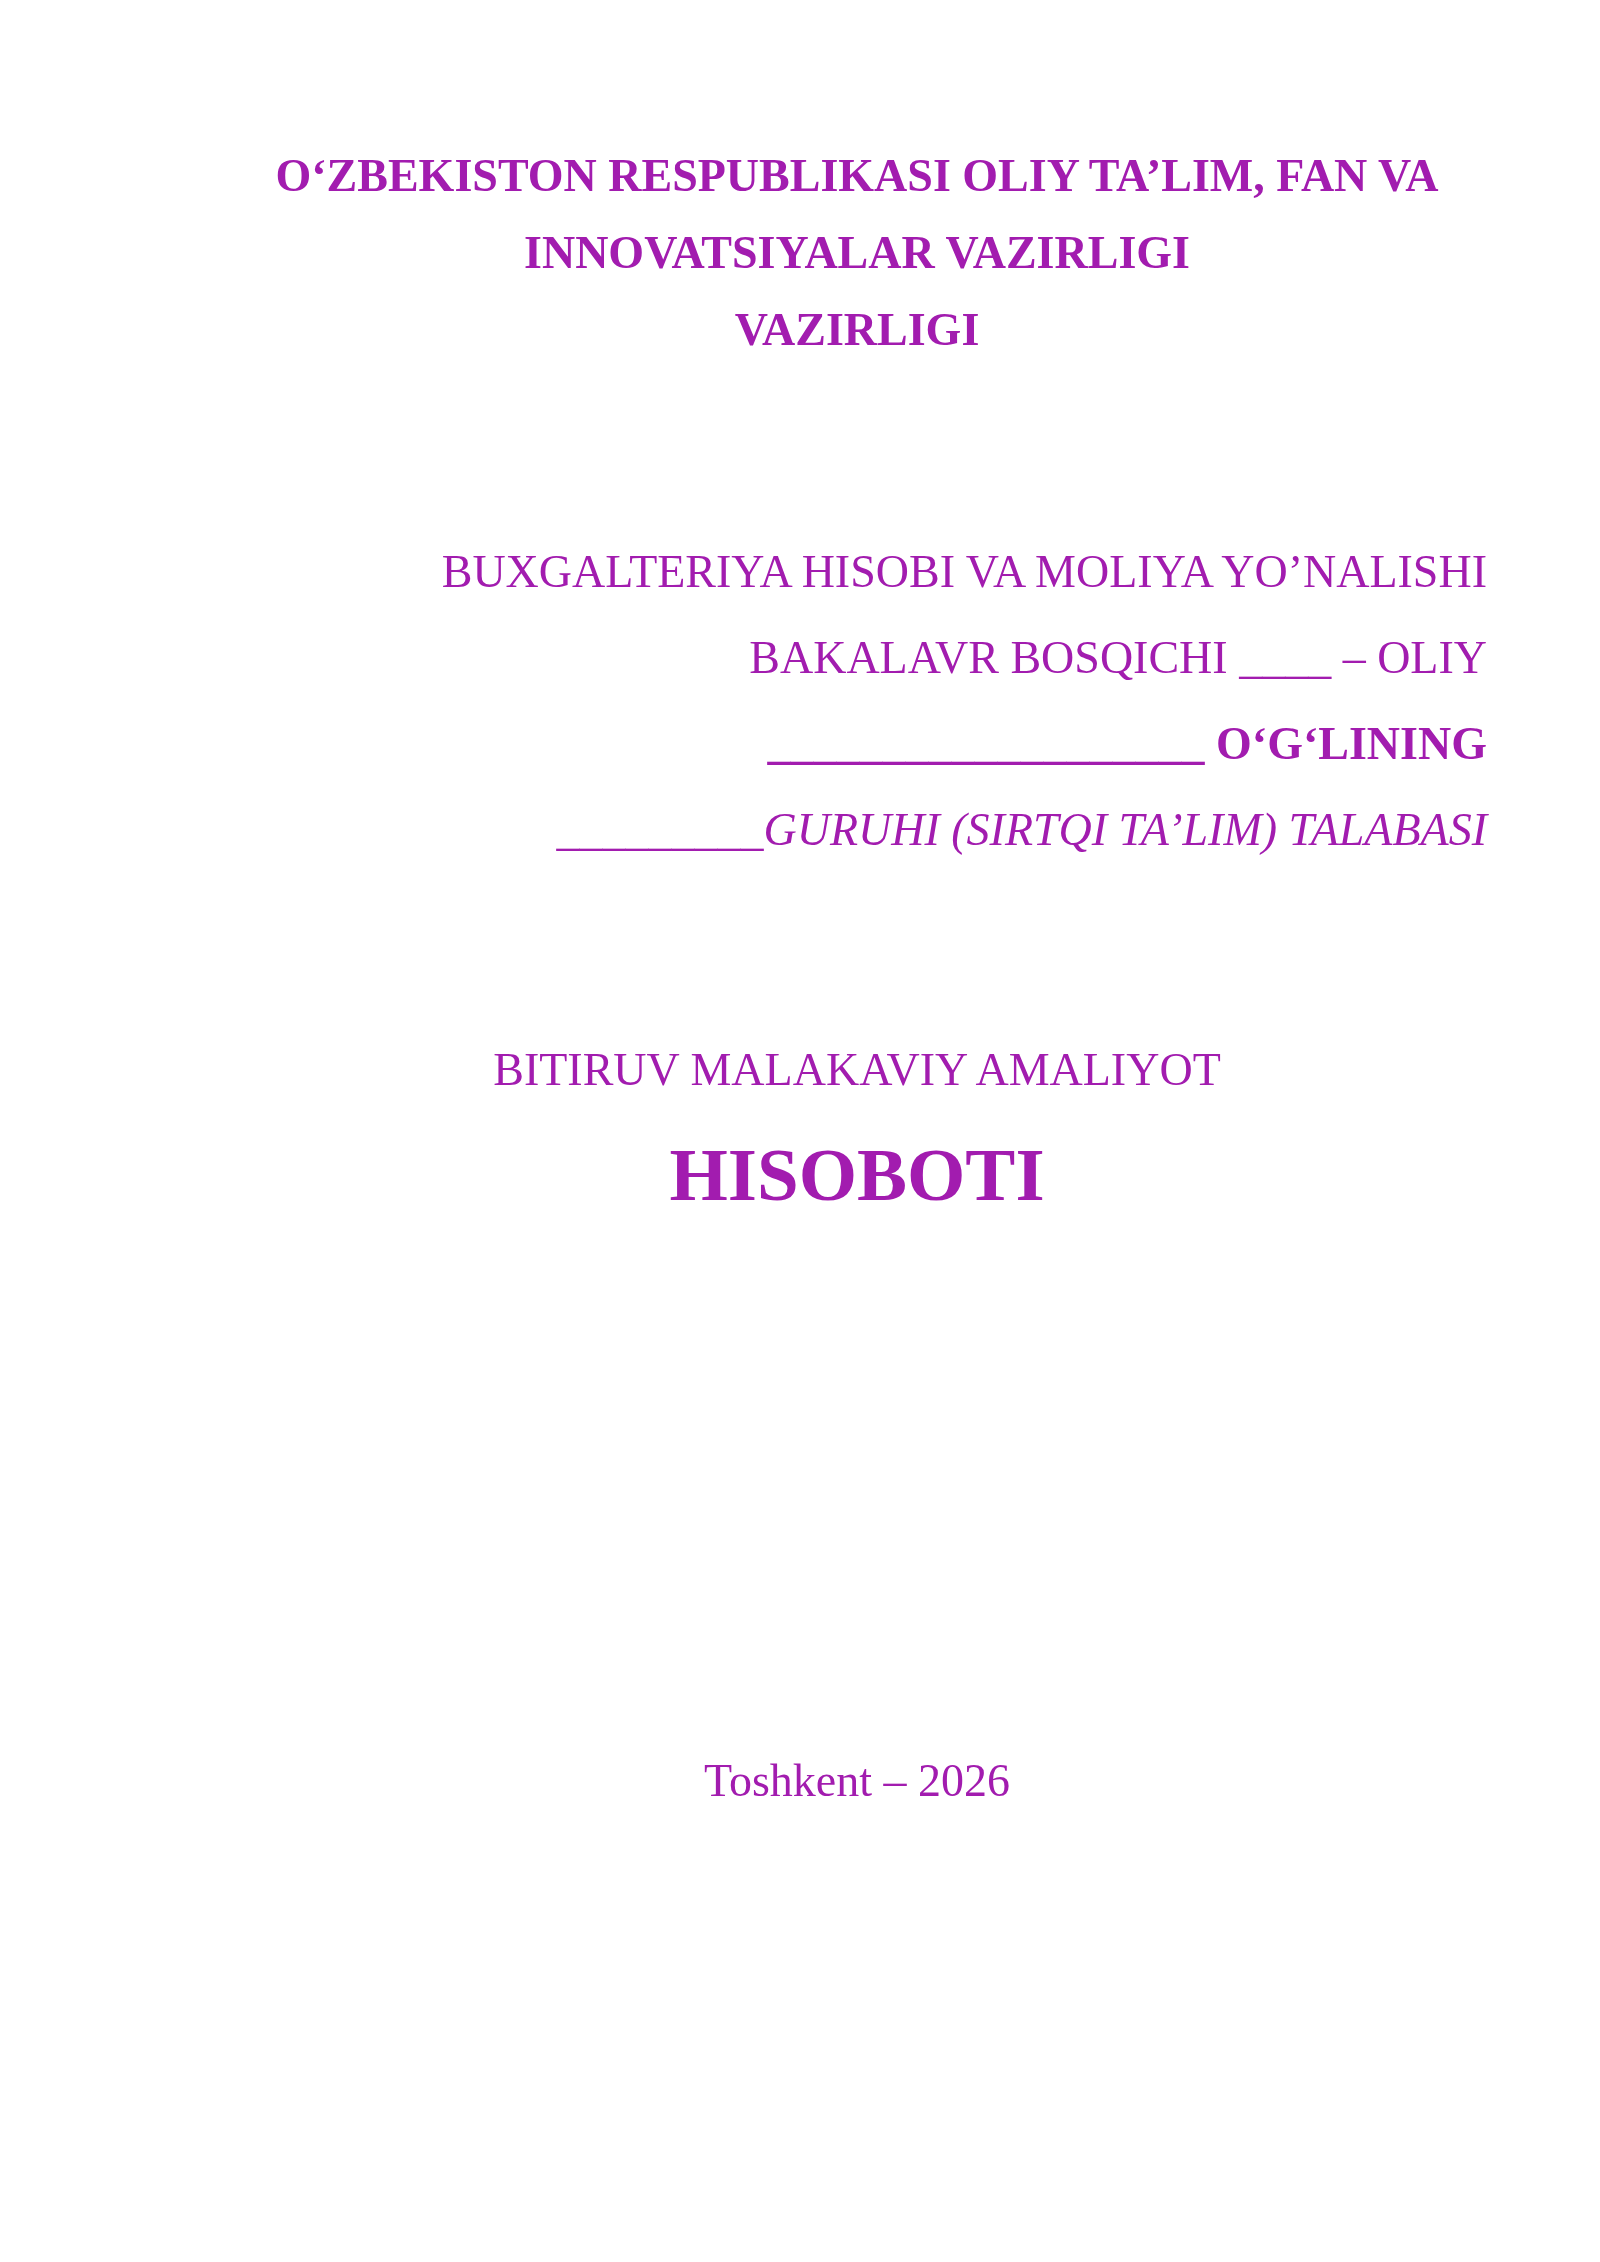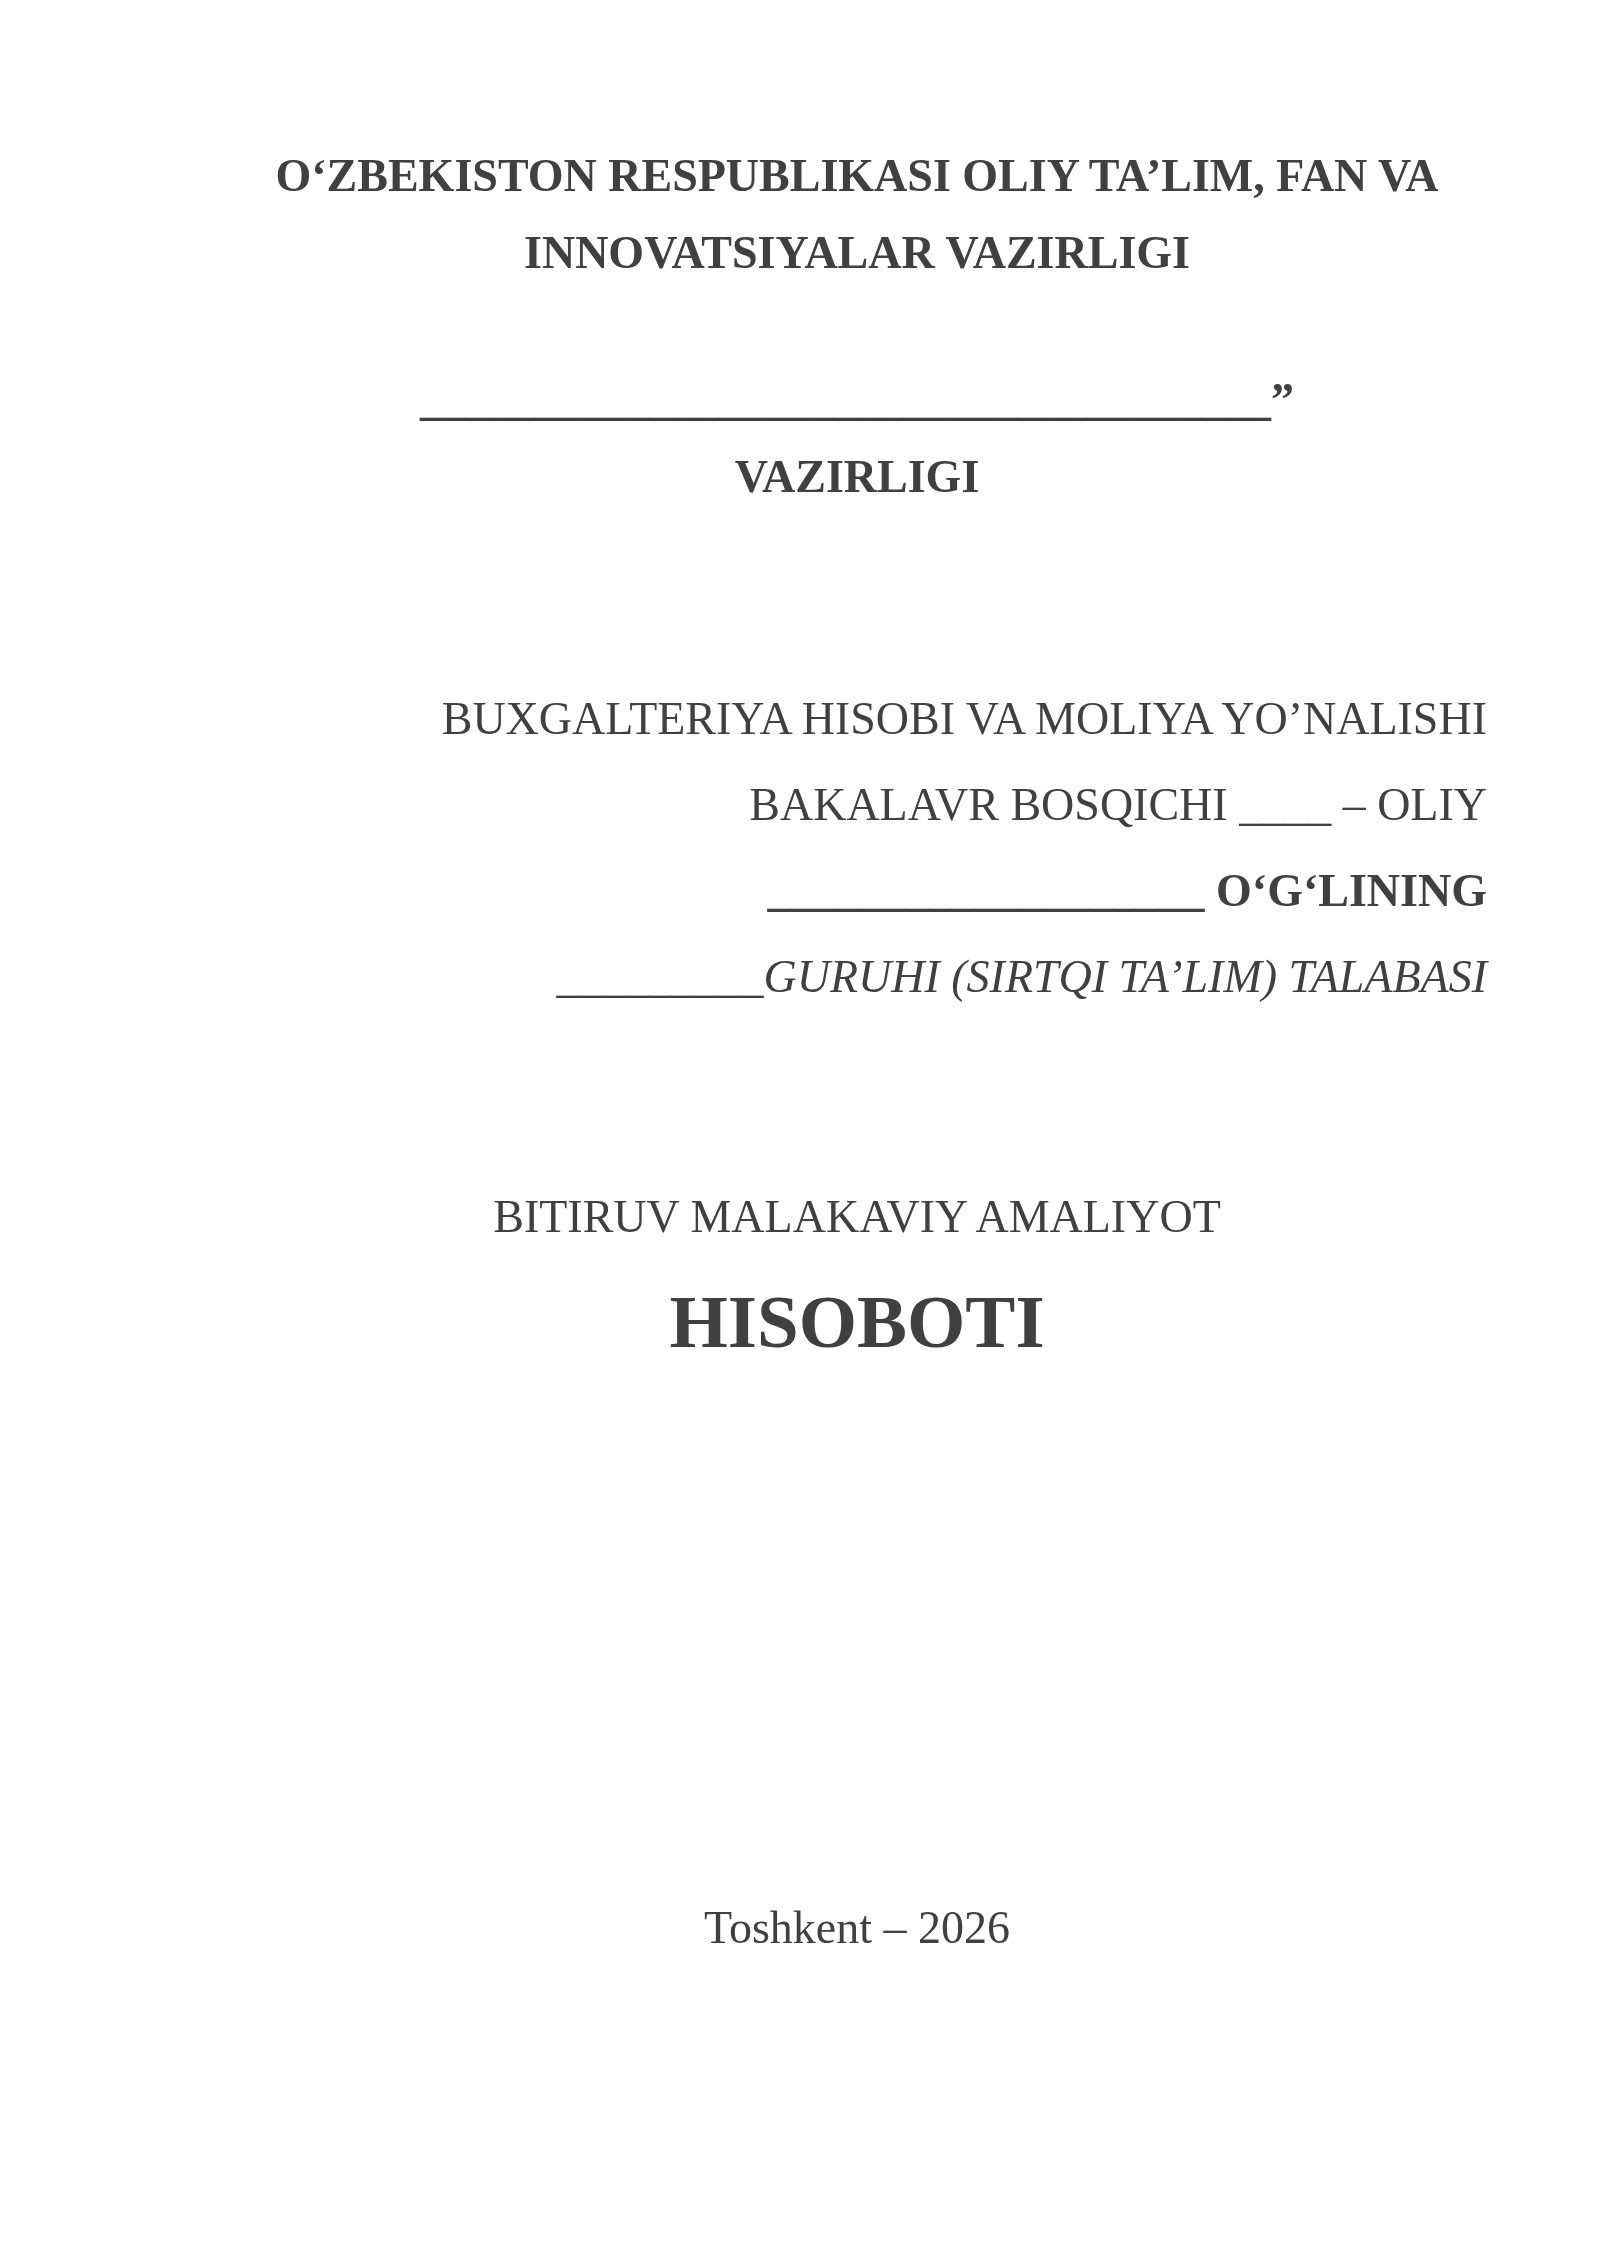--- a/index.html
+++ b/index.html
@@ -9,21 +9,21 @@
   }
   .page {
     position: relative;
     width: 1600px;
     height: 2262px;
     margin: 0 auto;
     background: #ffffff;
     box-sizing: border-box;
     padding: 0 113px 0 227px;
     font-family: "Liberation Serif", "DejaVu Serif", serif;
-    color: #404040;
+    color: #a21caf;
     overflow: hidden;
   }
   .content {
     padding-top: 137px;
     text-align: center;
     font-size: 46px;
     line-height: 77px;
   }
   .content p { margin: 0; }
   .bold { font-weight: bold; }
@@ -41,21 +41,20 @@
 </head>
 <body>
 
 <div class="page">
   <div class="content">
 
     <p class="ministry-line">O‘ZBEKISTON RESPUBLIKASI OLIY TA’LIM, FAN VA</p>
 
     <p class="ministry-line">INNOVATSIYALAR VAZIRLIGI</p>
 
-    <p class="blank-quote-line">_____________________________________”</p>
 
     <p class="institute-line">VAZIRLIGI</p>
 
     <div class="info-block">
       <p class="info-line">BUXGALTERIYA HISOBI VA MOLIYA YO’NALISHI</p>
       <p class="info-line">BAKALAVR BOSQICHI ____ – OLIY</p>
       <p class="info-line bold">___________________ O‘G‘LINING</p>
       <p class="info-line italic">_________GURUHI (SIRTQI TA’LIM) TALABASI</p>
     </div>
 

